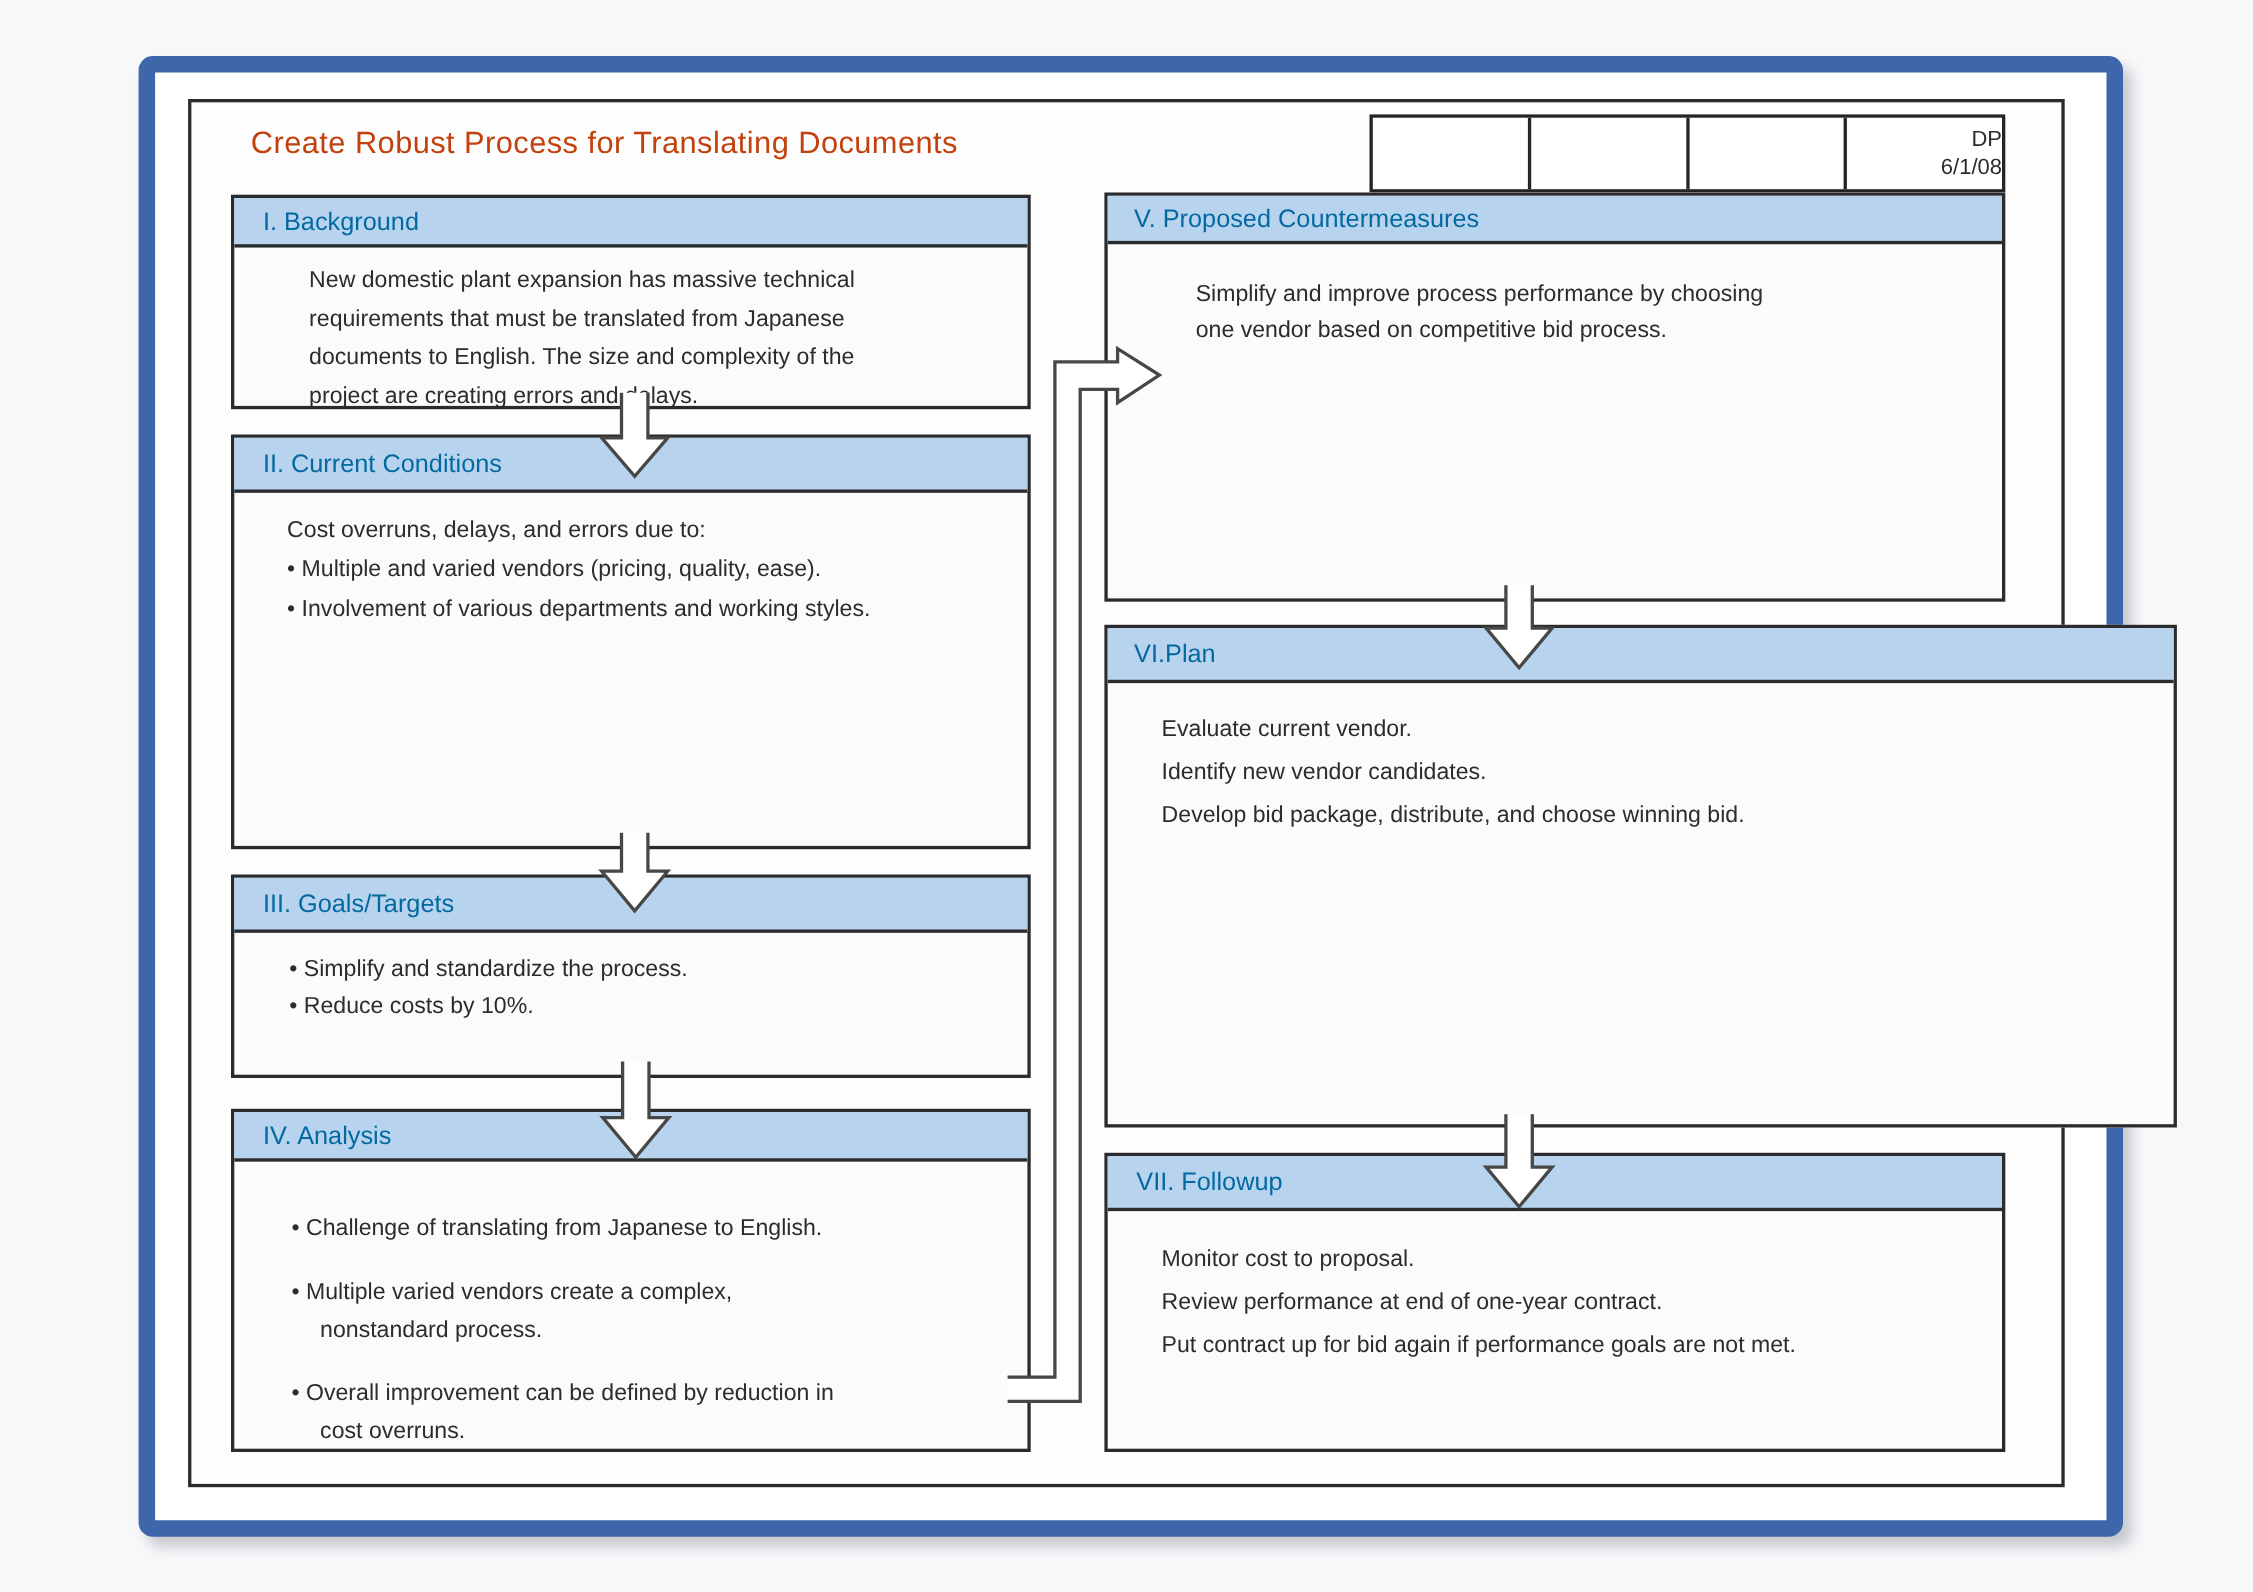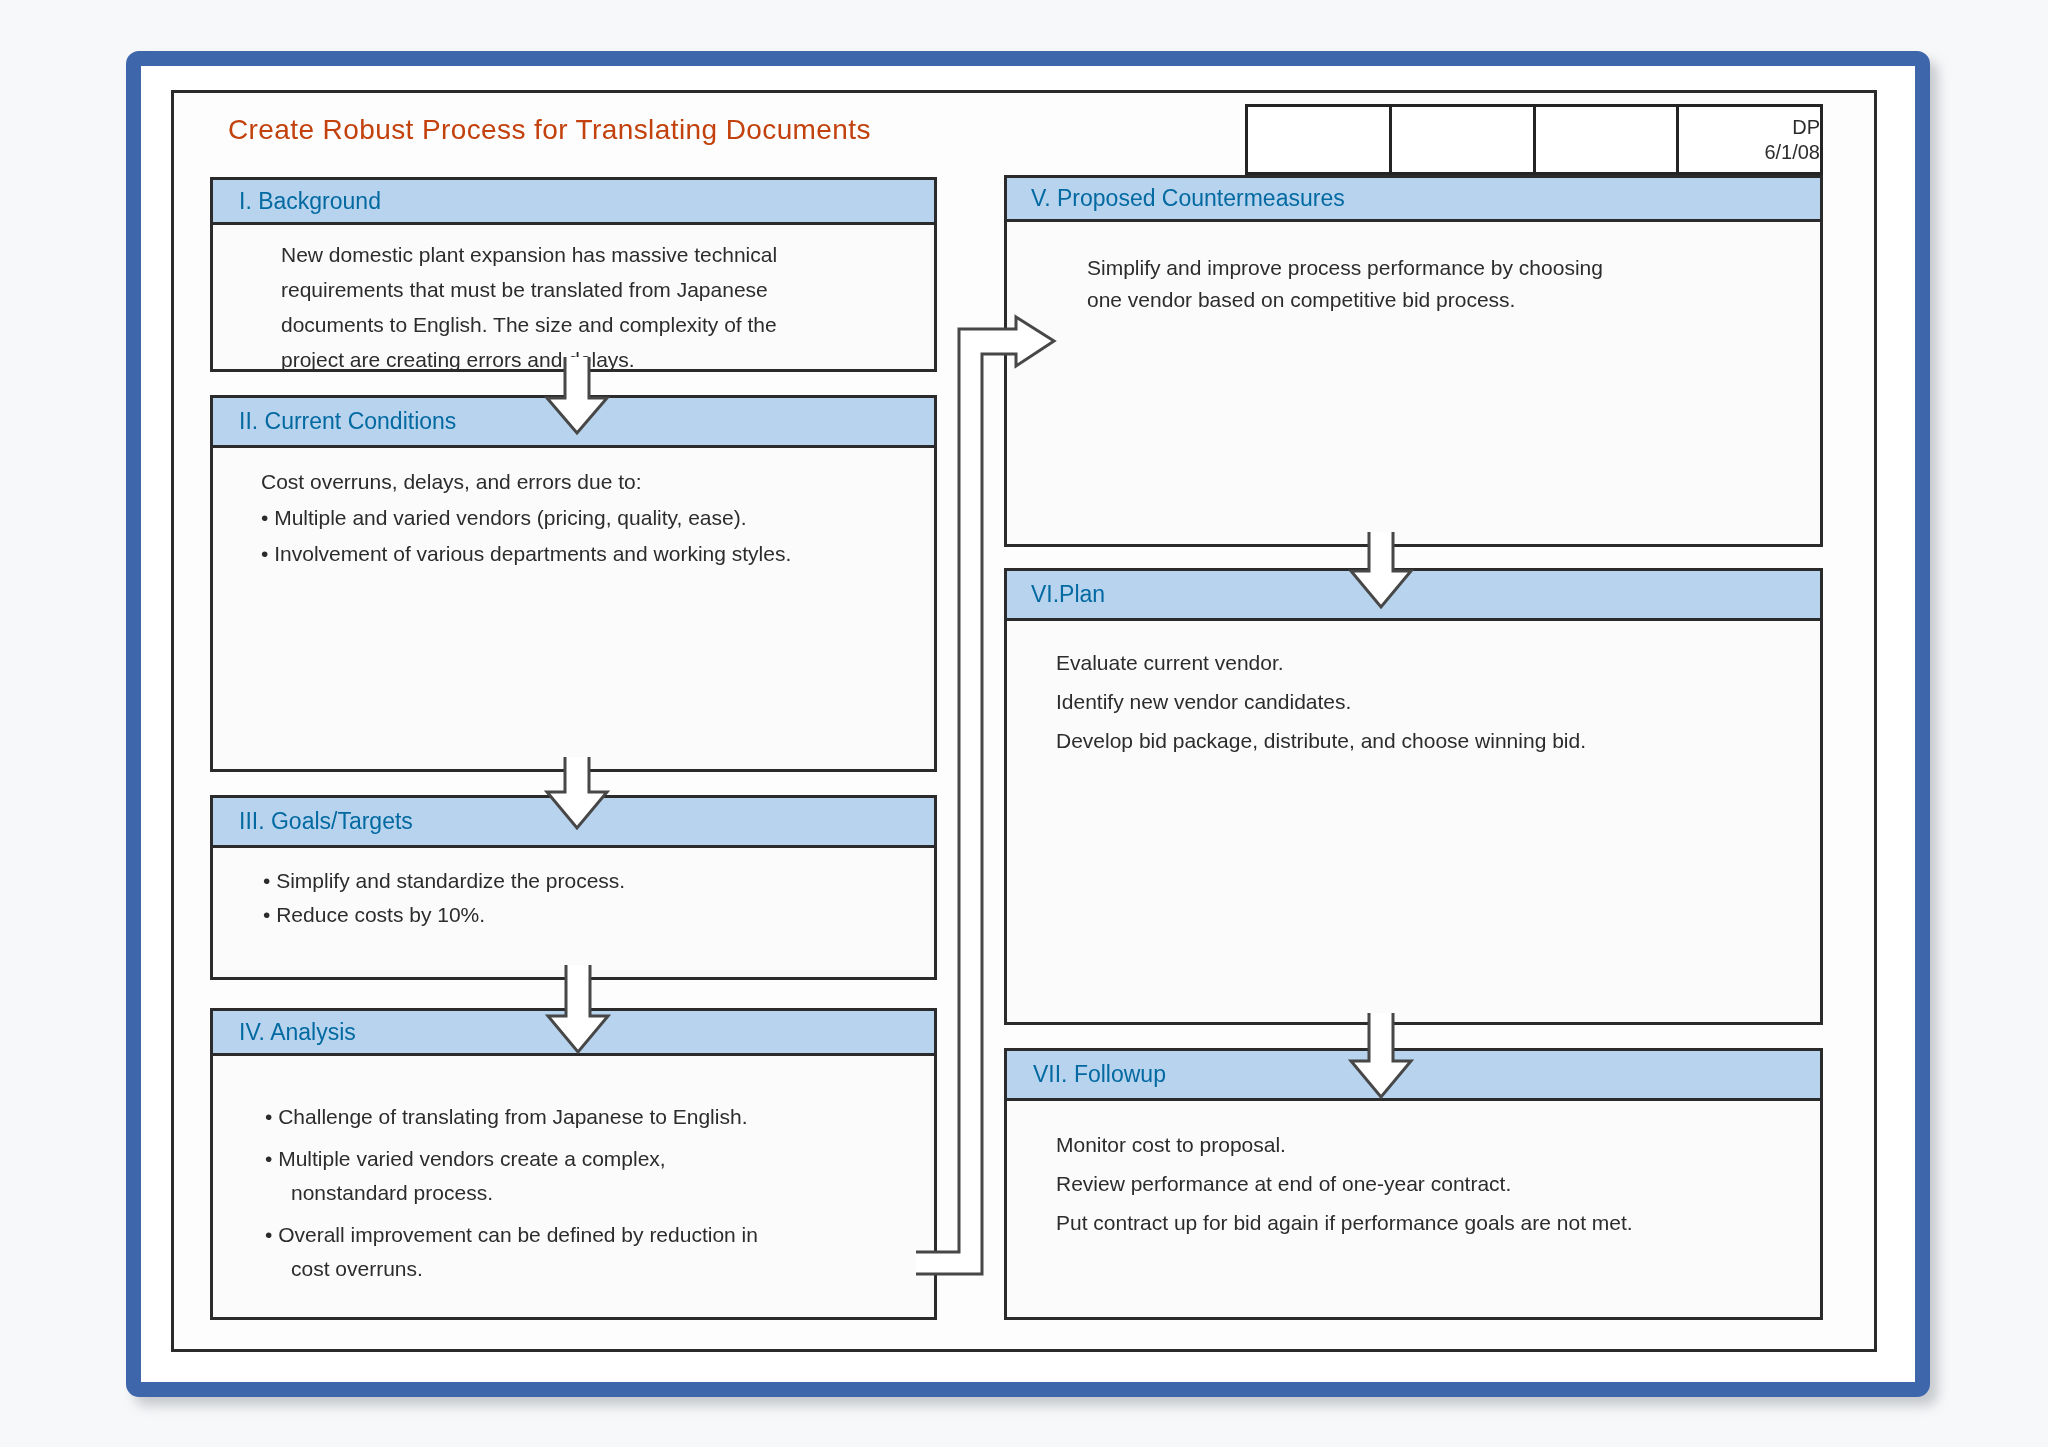--- a/index.html
+++ b/index.html
@@ -92,21 +92,21 @@
 
   
   .body-i   { padding: 12px 10px 0 68px; }
   .body-i   .line { line-height: 35px; }
   .body-ii  { padding: 16px 10px 0 48px; }
   .body-ii  .line { line-height: 36px; }
   .body-iii { padding: 16px 10px 0 50px; }
   .body-iii .line { line-height: 34px; }
   .body-iv  { padding: 44px 10px 0 52px; }
   .body-iv  .line { line-height: 34px; }
-  .body-iv  .sp { margin-top: 8px; }
+  .body-iv  .sp { margin-top: 24px; }
   .body-v   { padding: 30px 10px 0 80px; }
   .body-v   .line { line-height: 32px; }
   .body-vi  { padding: 22px 10px 0 49px; }
   .body-vi  .line { line-height: 39px; }
   .body-vii { padding: 24px 10px 0 49px; }
   .body-vii .line { line-height: 39px; }
 
   
   svg.flow {
     position: absolute; left: 0; top: 0;
@@ -179,21 +179,21 @@
   </div>
 
   <div class="sec" style="left:1004px; top:175px; width:819px; height:372px;">
     <div class="sec-header" style="height:44px; padding-left:24px;">V. Proposed Countermeasures</div>
     <div class="sec-body body-v">
       <div class="line">Simplify and improve process performance by choosing</div>
       <div class="line">one vendor based on competitive bid process.</div>
     </div>
   </div>
 
-  <div class="sec" style="left:1004px; top:568px; width:819px; height:457px;">
+  <div class="sec" style="left:1004px; top:568px; width:975px; height:457px;">
     <div class="sec-header" style="height:50px; padding-left:24px;">VI.Plan</div>
     <div class="sec-body body-vi">
       <div class="line">Evaluate current vendor.</div>
       <div class="line">Identify new vendor candidates.</div>
       <div class="line">Develop bid package, distribute, and choose winning bid.</div>
     </div>
   </div>
 
   <div class="sec" style="left:1004px; top:1048px; width:819px; height:272px;">
     <div class="sec-header" style="height:50px; ">VII. Followup</div>

